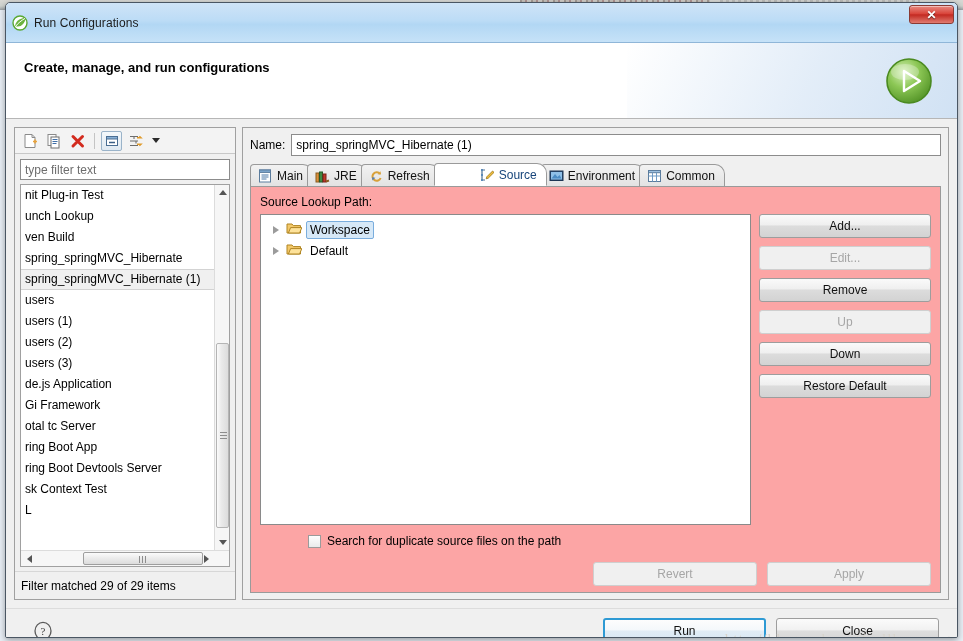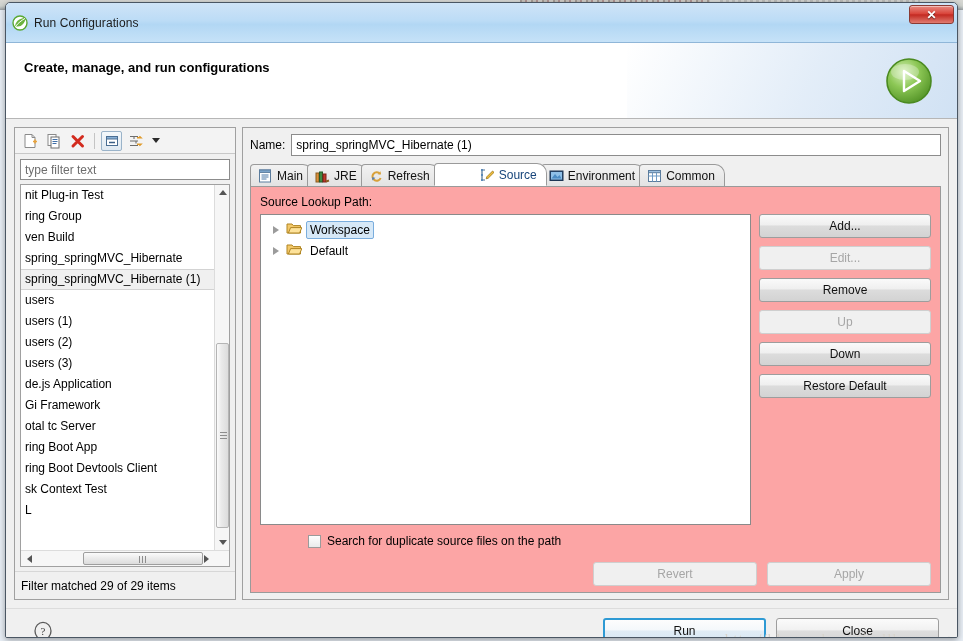--- a/index.html
+++ b/index.html
@@ -492,33 +492,33 @@
           </div>
       </div>
 
       <div class="filter-wrap">
         <input class="filter-input" type="text" placeholder="type filter text" style="">
       </div>
 
       <div class="tree-wrap">
         <div class="tree-list">
           <div class="tree-row"><span>nit Plug-in Test</span></div>
-          <div class="tree-row"><span>ring Group</span></div>
+          <div class="tree-row"><span>unch Lookup</span></div>
           <div class="tree-row"><span>ven Build</span></div>
           <div class="tree-row"><span>spring_springMVC_Hibernate</span></div>
           <div class="tree-row selected"><span>spring_springMVC_Hibernate (1)</span></div>
           <div class="tree-row"><span>users</span></div>
           <div class="tree-row"><span>users (1)</span></div>
           <div class="tree-row"><span>users (2)</span></div>
           <div class="tree-row"><span>users (3)</span></div>
           <div class="tree-row"><span>de.js Application</span></div>
           <div class="tree-row"><span>Gi Framework</span></div>
           <div class="tree-row"><span>otal tc Server</span></div>
           <div class="tree-row"><span>ring Boot App</span></div>
-          <div class="tree-row"><span>ring Boot Devtools Client</span></div>
+          <div class="tree-row"><span>ring Boot Devtools Server</span></div>
           <div class="tree-row"><span>sk Context Test</span></div>
           <div class="tree-row"><span>L</span></div>
         </div>
 
         <div class="vscroll">
           <div class="vs-btn up">
               <i></i>
             </div>
           <div class="vs-thumb">
             <div class="vs-grip"></div>

